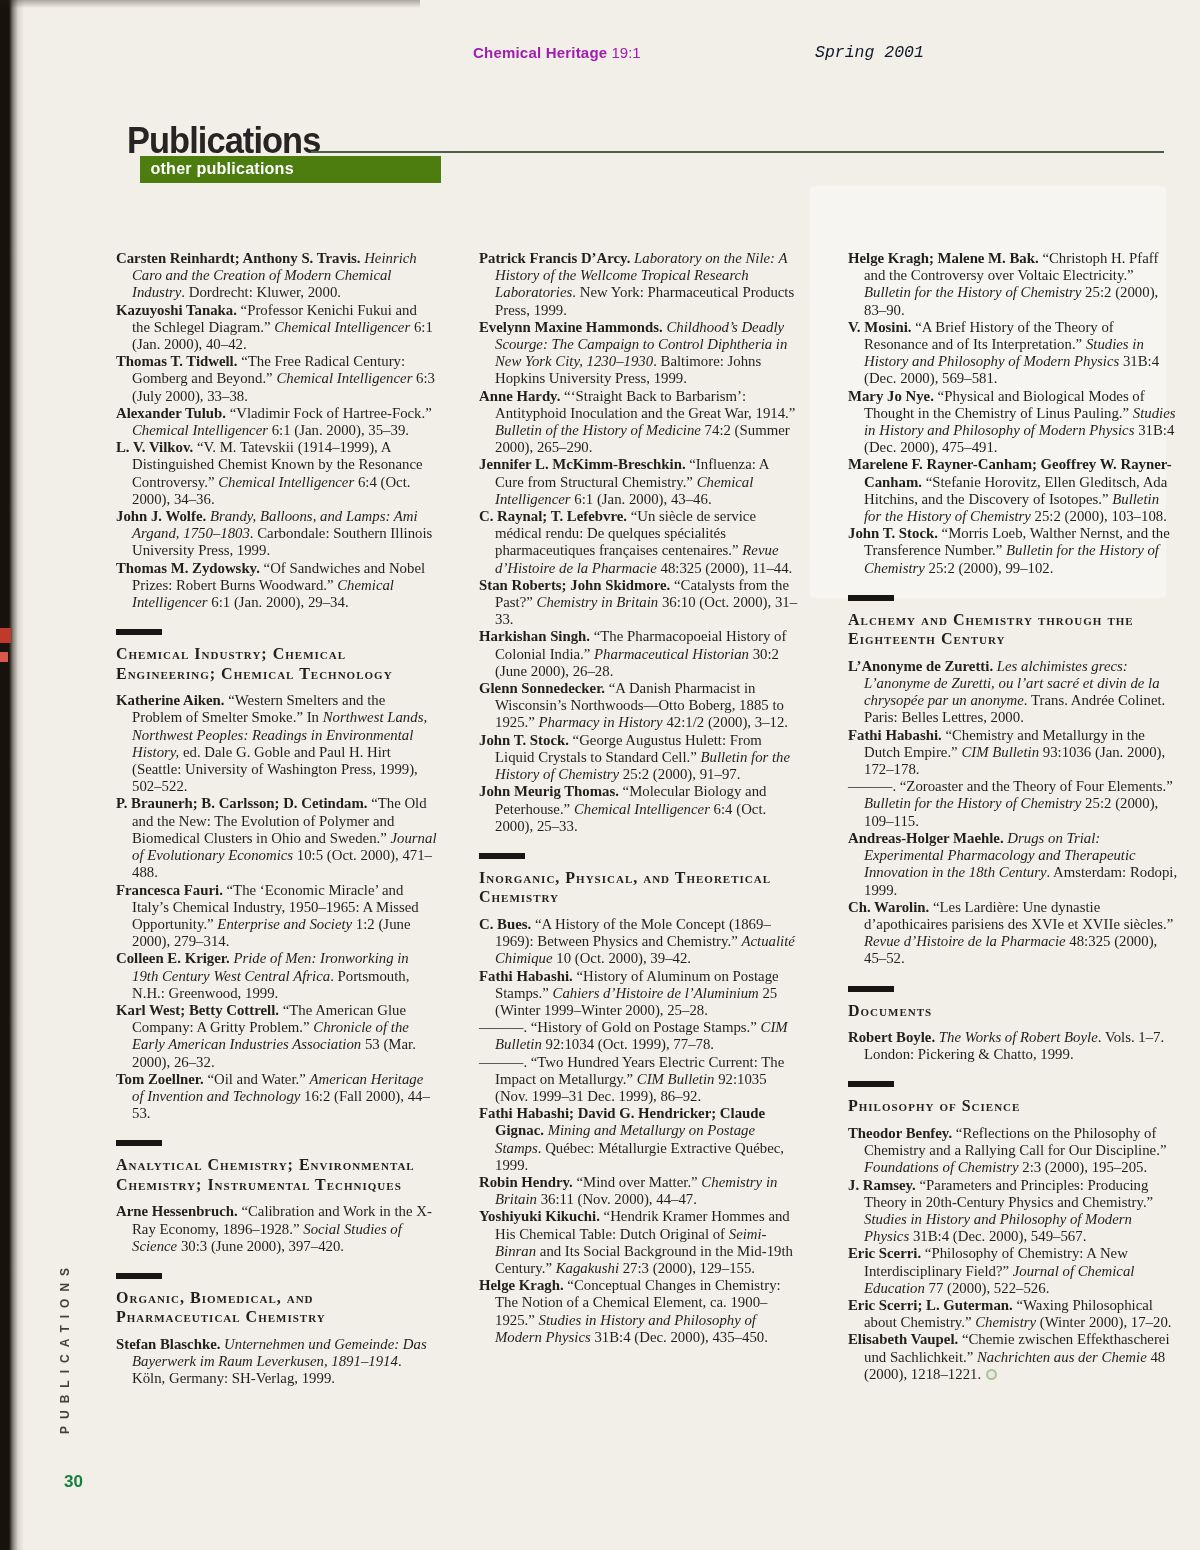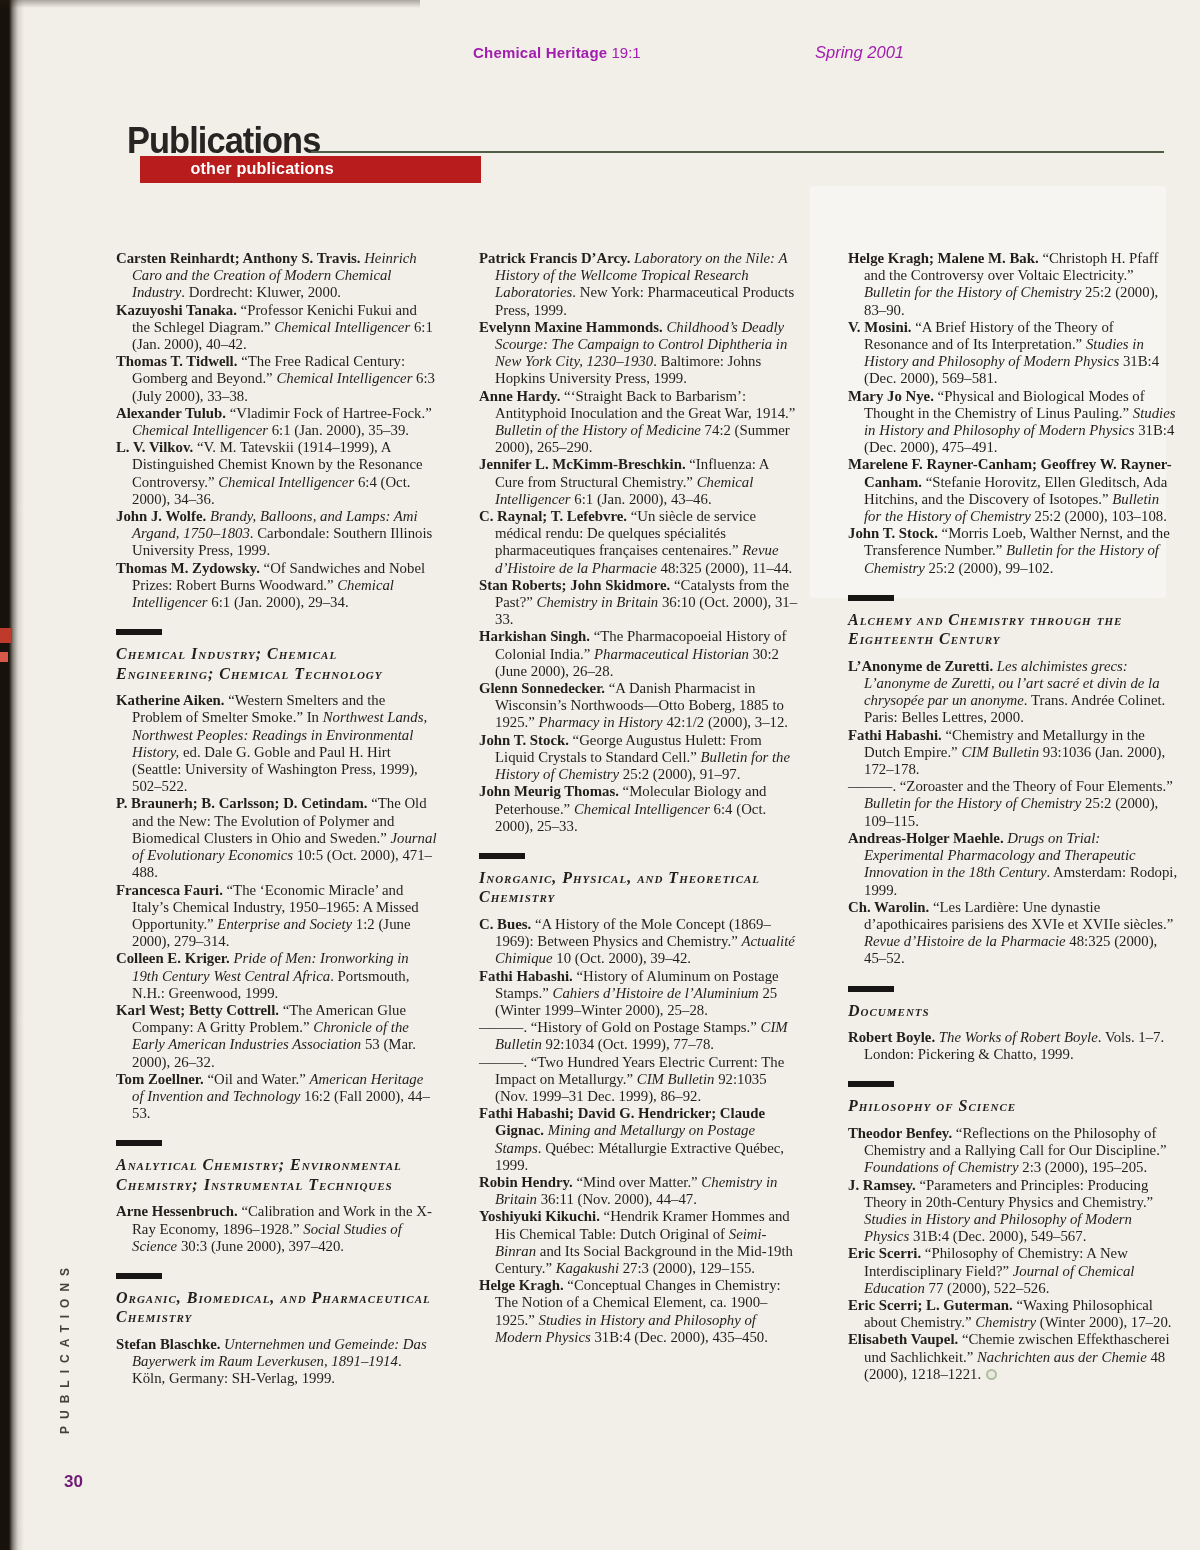--- a/index.html
+++ b/index.html
@@ -13,54 +13,54 @@
     background:linear-gradient(180deg,rgba(40,34,22,.35),rgba(40,34,22,0));}
   .red-mark-a{position:absolute;left:0;top:628px;width:11px;height:15px;background:#c03a2b;}
   .red-mark-b{position:absolute;left:0;top:652px;width:8px;height:10px;background:#d6594a;}
   .col3-lightpatch{position:absolute;left:810px;top:186px;width:356px;height:412px;
     background:rgba(255,255,255,.38);border-radius:3px;}
 
   
   .runhead{position:absolute;top:44px;left:473px;font-family:"Liberation Sans",sans-serif;
     font-size:15px;color:#a21caf;}
   .runhead .jt{font-weight:bold;letter-spacing:.2px;}
-  .season{position:absolute;top:43px;left:815px;font-family:Liberation Sans, sans-serif;
-    font-style:italic;font-size:16.5px;color:#a21caf;}
+  .season{position:absolute;top:43px;left:815px;font-family:Liberation Mono, monospace;
+    font-style:italic;font-size:16.5px;color:#0f172a;}
 
   
   .pub-title{position:absolute;left:127px;top:120px;font-family:"Liberation Sans",sans-serif;
     font-weight:bold;font-size:37px;letter-spacing:-1px;color:#272523;
     transform:scaleX(.93);transform-origin:left top;white-space:nowrap;}
   .title-rule{position:absolute;left:311px;top:151px;width:853px;height:2px;background:#4e5e47;}
-  .banner{position:absolute;left:140px;top:156px;width:301px;height:27px;background:#b91c1c;padding-left:40px;}
+  .banner{position:absolute;left:140px;top:156px;width:301px;height:27px;background:#4d7c0f;}
   .banner span{display:inline-block;padding-left:11px;font-family:"Liberation Sans",sans-serif;
     font-weight:bold;font-size:17px;line-height:26px;color:#ffffff;letter-spacing:.2px;
     transform:scaleX(.95);transform-origin:left top;white-space:nowrap;}
 
   
   .col{position:absolute;top:250px;font-size:14.8px;line-height:17.2px;color:#211e1b;}
   .col.c1{left:116px;width:322px;}
   .col.c2{left:479px;width:322px;}
   .col.c3{left:848px;width:330px;}
   .entry{margin:0;padding-left:16px;text-indent:-16px;}
   .entry b{font-weight:bold;}
   .entry i{font-style:italic;}
   .section{margin:18px 0 9px;}
   .section .bar{width:46px;height:6px;background:#181614;margin-bottom:9px;}
   .section h3{margin:0;font-family:"Liberation Serif",serif;font-weight:600;
-    font-variant:small-caps;font-size:16px;line-height:19.5px;letter-spacing:1px;color:#211e1b;font-style:italic;}
+    font-variant:small-caps;font-size:16px;line-height:19.5px;letter-spacing:1px;color:#211e1b;}
   .endmark{display:inline-block;width:7px;height:7px;border:2px solid #aebfa0;
     border-radius:50%;margin-left:5px;vertical-align:-1px;background:#eceadf;}
 
   
   .vertical-label{position:absolute;left:58px;top:1224px;height:210px;
     writing-mode:vertical-rl;transform:rotate(180deg);font-family:"Liberation Sans",sans-serif;
     font-size:12px;font-weight:bold;letter-spacing:7px;color:#45423c;}
   .page-number{position:absolute;left:64px;top:1472px;font-family:"Liberation Sans",sans-serif;
-    font-weight:bold;font-size:17px;color:#701a75;}
+    font-weight:bold;font-size:17px;color:#15803d;}
 </style>
 </head>
 <body>
 
 <div class="page">
 
   <div class="scan-edge-left"></div>
   <div class="scan-edge-top"></div>
   <div class="red-mark-a"></div>
   <div class="red-mark-b"></div>

